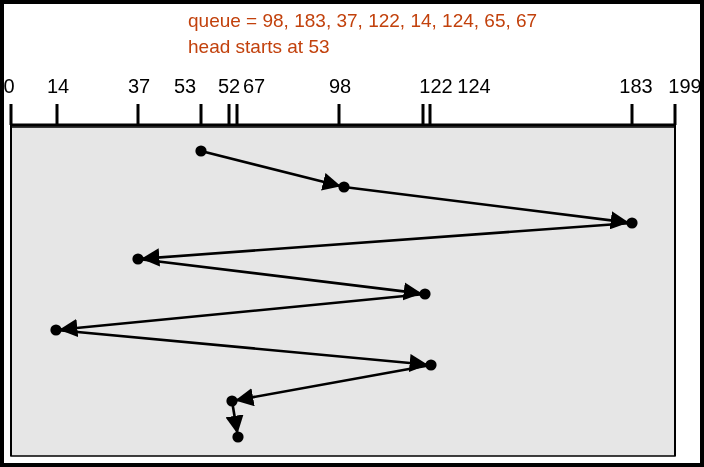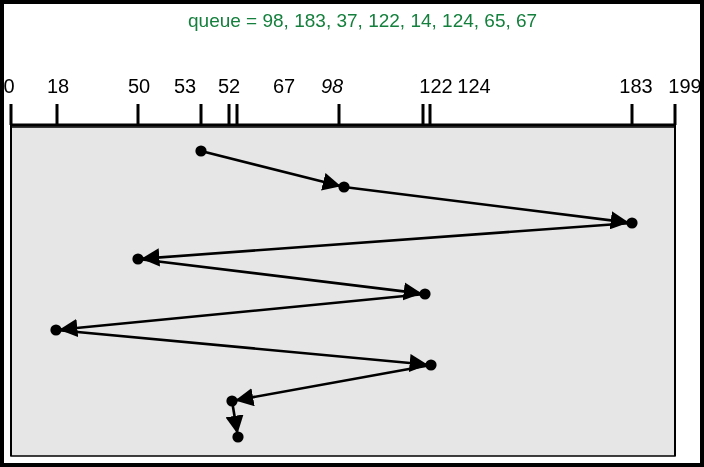--- a/index.html
+++ b/index.html
@@ -34,21 +34,21 @@
     box-sizing: border-box;
     border: 2px solid #ffffff;
     background: #ffffff;
   }
   
   .caption {
     position: absolute;
     left: 188px;
     top: 8px;
     width: 500px;
-    color: #15803d;
+    color: #c2410c;
     font-size: 19px;
     line-height: 26px;
     font-family: "Liberation Sans", sans-serif;
     white-space: nowrap;
   }
   .caption-line {
     display: block;
   }
   
   .axis-labels {
@@ -89,30 +89,31 @@
 </head>
 <body>
 
 <div id="figure">
 
   <div class="frame-outer"></div>
   <div class="frame-inner"></div>
 
   <div class="caption">
     <span class="caption-line">queue = 98, 183, 37, 122, 14, 124, 65, 67</span>
+    <span class="caption-line">head starts at 53</span>
   </div>
 
   <div class="axis-labels">
       <span class="tick-label" style="left: 9px;">0</span>
-      <span class="tick-label" style="left: 58px;">18</span>
-      <span class="tick-label" style="left: 139px;">50</span>
+      <span class="tick-label" style="left: 58px;">14</span>
+      <span class="tick-label" style="left: 139px;">37</span>
       <span class="tick-label" style="left: 185px;">53</span>
       <span class="tick-label" style="left: 229px;">52</span>
-      <span class="tick-label" style="left: 254px; margin-left: 30px;">67</span>
-      <span class="tick-label" style="left: 332px; font-style: italic;">98</span>
+      <span class="tick-label" style="left: 254px;">67</span>
+      <span class="tick-label" style="left: 340px;">98</span>
       <span class="tick-label" style="left: 436px;">122</span>
       <span class="tick-label" style="left: 450px; margin-left: 24px;">124</span>
       <span class="tick-label" style="left: 636px;">183</span>
       <span class="tick-label" style="left: 676px; margin-left: 9px;">199</span>
     </div>
 
   <div class="plot-wrap">
     <svg class="plot" viewBox="0 0 704 467" xmlns="http://www.w3.org/2000/svg">
       <defs>
         <marker id="arrowhead" viewBox="0 0 10 10" refX="9" refY="5" markerWidth="7" markerHeight="7" orient="auto-start-reverse" markerUnits="strokeWidth">

